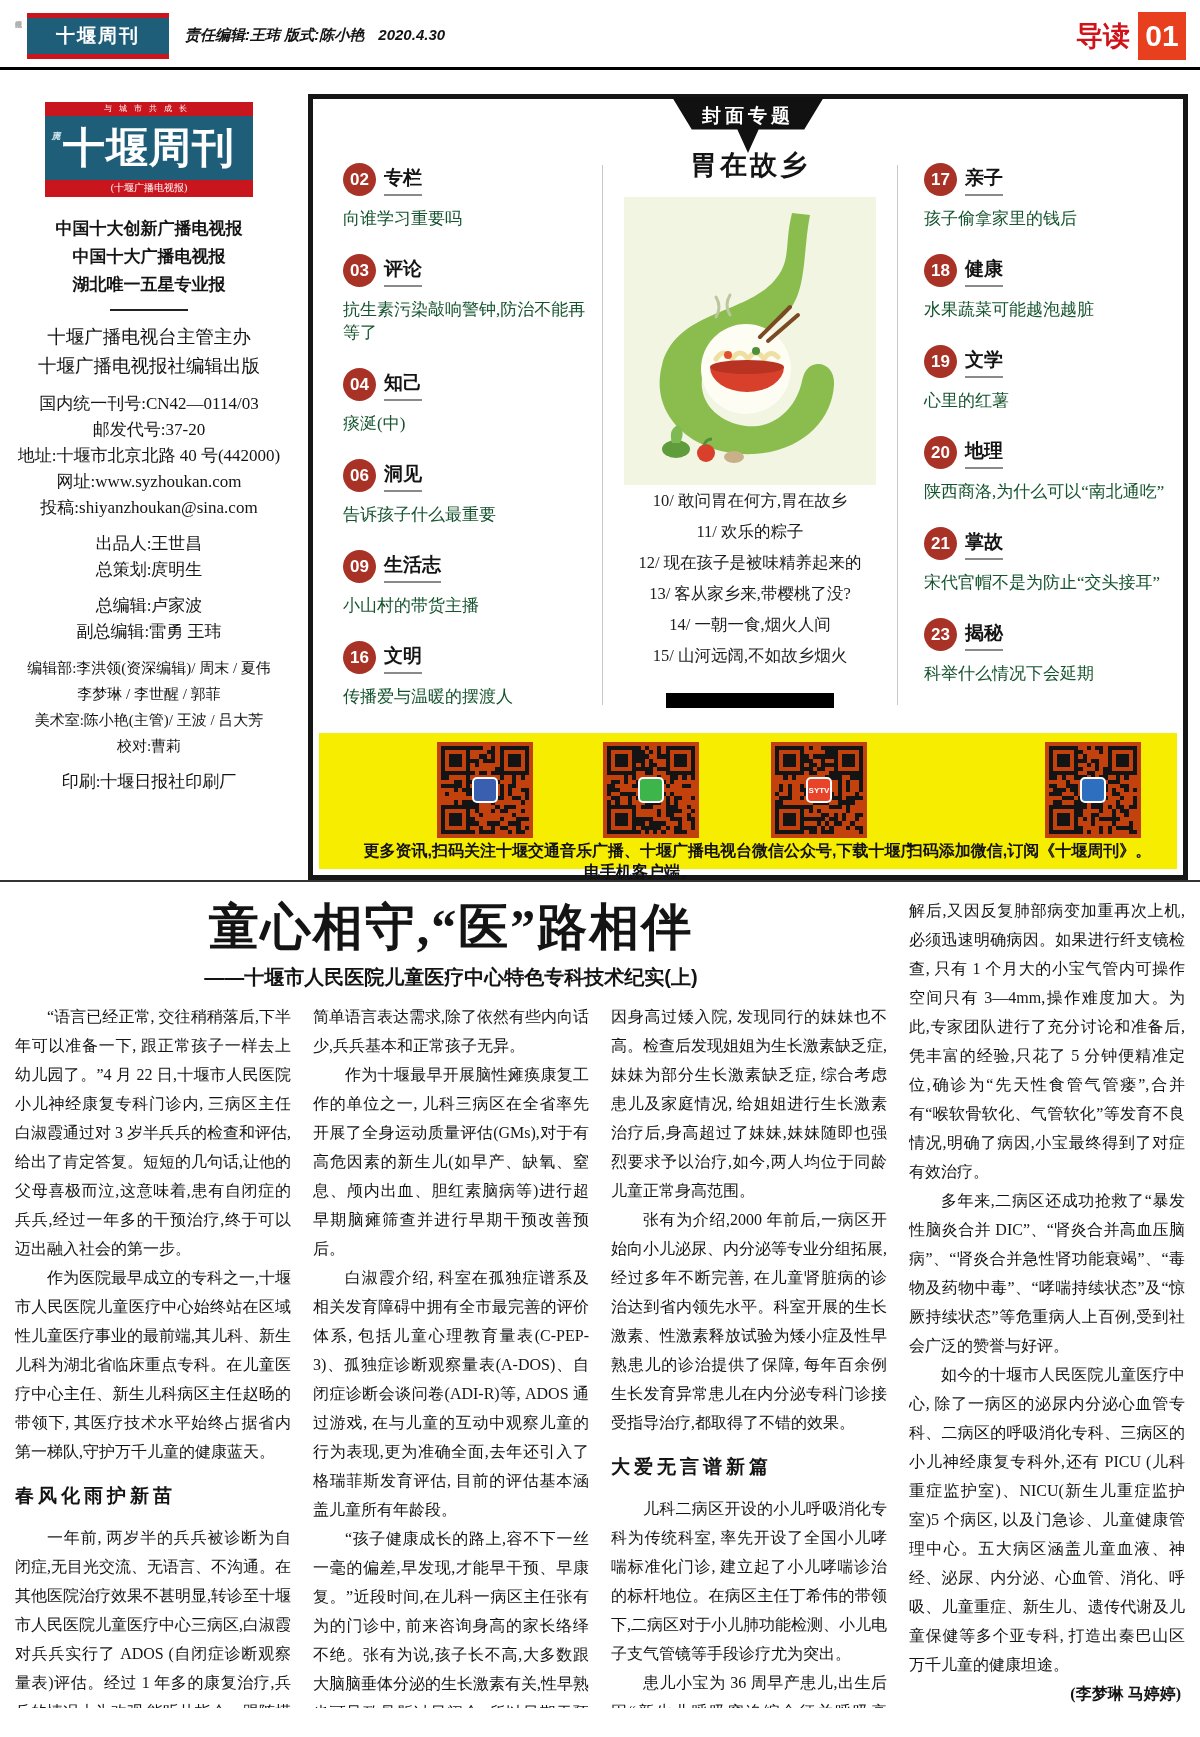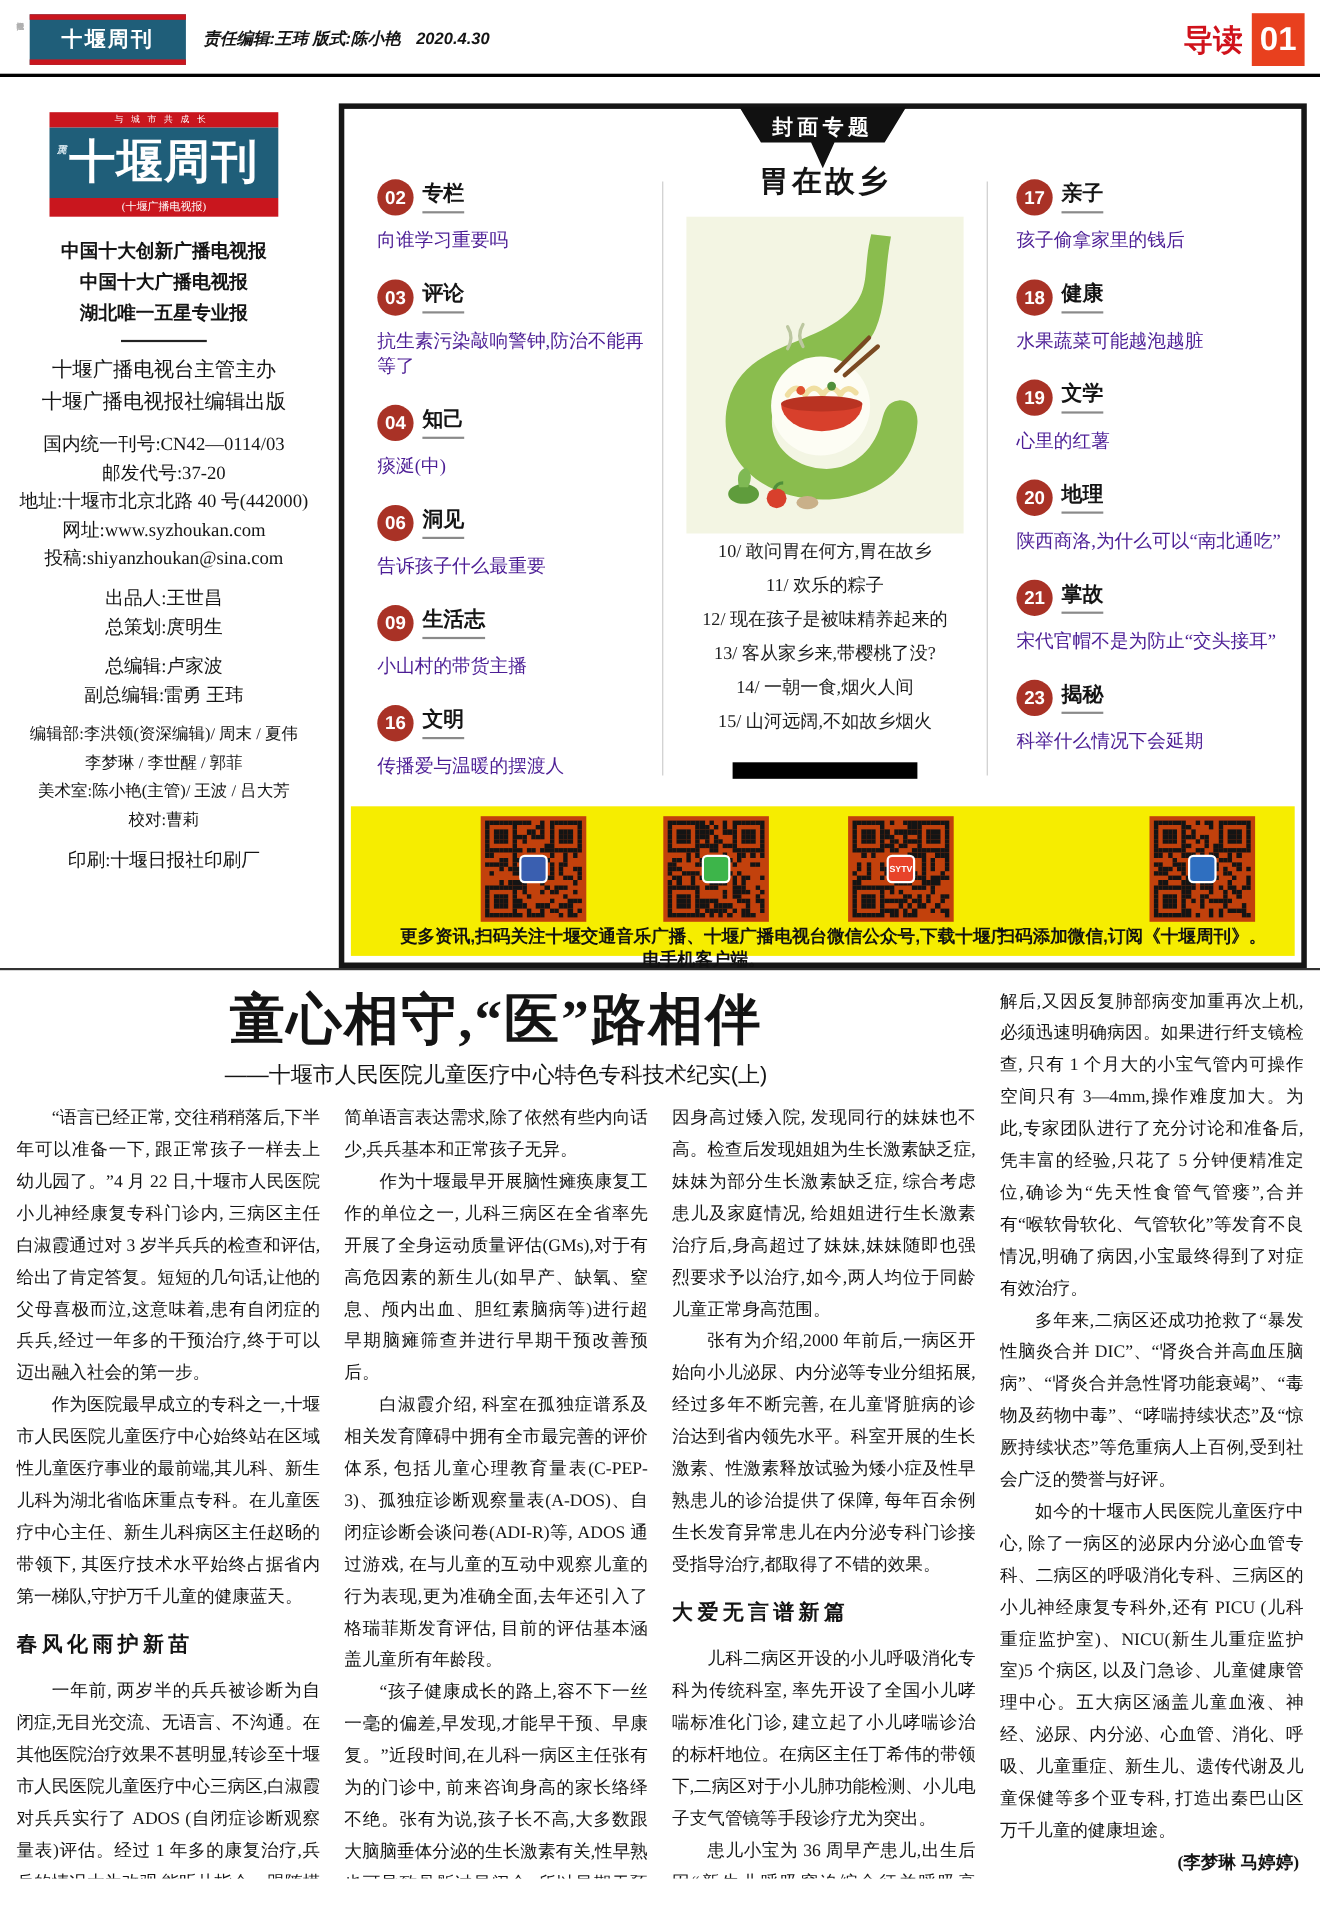--- a/index.html
+++ b/index.html
@@ -38,26 +38,26 @@
 
   
   .toc-box{flex:1;margin-left:22px;border:5px solid #161616;position:relative}
   .toc-tab{position:absolute;top:-2px;left:50%;transform:translateX(-50%);width:152px;height:56px;background:#111;
     clip-path:polygon(0 0,100% 0,87% 58%,57% 58%,50% 100%,43% 58%,13% 58%);z-index:3;
     color:#fff;text-align:center;font-size:19px;font-weight:bold;letter-spacing:4px;padding-top:6px}
   .toc-cols{display:flex;height:620px}
   .toc-side{flex:1;padding:64px 10px 0 30px}
   .toc-side.right{padding-left:26px}
   .toc-item{margin-bottom:24px}
-  .toc-item-head{display:flex;align-items:flex-start}
+  .toc-item-head{display:flex;align-items:flex-end}
   .badge{width:33px;height:33px;border-radius:50%;background:#a93226;color:#fff;display:flex;align-items:center;justify-content:center;
     font-size:17px;font-weight:bold;font-family:"Liberation Sans",sans-serif;flex:none}
   .toc-label{margin-left:8px;font-weight:bold;font-size:19px;font-family:"Liberation Sans",sans-serif;
     border-bottom:2px solid #8a8a8a;padding-bottom:3px}
-  .toc-line{margin-top:11px;font-size:17px;color:#4c1d95}
+  .toc-line{margin-top:11px;font-size:17px;color:#14532d}
   .toc-feature{width:296px;flex:none;position:relative;text-align:center;padding-top:48px}
   .vline{position:absolute;top:66px;bottom:14px;width:1px;background:#c9c9c9}
   .vline.l{left:0}.vline.r{right:0}
   .feature-title{font-size:27px;font-weight:900;letter-spacing:3px}
   .feature-art{width:252px;height:288px;background:#f3f5e3;margin:14px auto 0}
   .feature-list{margin-top:0}
   .feature-list div{font-size:16.5px;line-height:31px;color:#1c1c1c}
   .feature-bar{width:168px;height:15px;background:#000;margin:22px auto 0}
 
   
@@ -70,21 +70,21 @@
     font-size:8px;font-weight:bold;font-family:"Liberation Sans",sans-serif}
   .yb-cap{position:absolute;top:108px;font-weight:bold;font-size:16px;font-family:"Liberation Sans",sans-serif;color:#111}
   .yb-cap.left{left:38px;width:566px;text-align:center}
   .yb-cap.right{right:12px;width:272px;text-align:center}
 
   
   .article{border-top:2px solid #333;margin:0;padding:14px 15px 0;display:flex;gap:22px;height:828px;overflow:hidden}
   .art-left{width:872px;flex:none;display:flex;flex-direction:column}
   .headline-wrap{height:106px;text-align:center;flex:none}
   .headline{font-size:50px;font-weight:900;line-height:62px;letter-spacing:2px}
-  .subtitle{font-size:20px;font-weight:normal;font-family:"Liberation Sans",sans-serif;margin-top:6px}
+  .subtitle{font-size:20px;font-weight:bold;font-family:"Liberation Sans",sans-serif;margin-top:6px}
   .cols3{display:flex;gap:22px;flex:1;overflow:hidden}
   .col{flex:1;overflow:hidden;font-size:16px;line-height:29px;text-align:justify}
   .col p{margin:0}
   .col p.ind{text-indent:2em}
   .col h3{font-family:"Liberation Sans",sans-serif;font-size:19px;letter-spacing:4px;text-align:left;margin:15px 0 13px;text-indent:0}
   .col .byline{text-align:right;font-weight:bold;padding-right:4px}
   .col4{flex:1;overflow:hidden}
 </style>
 </head>
 <body>

